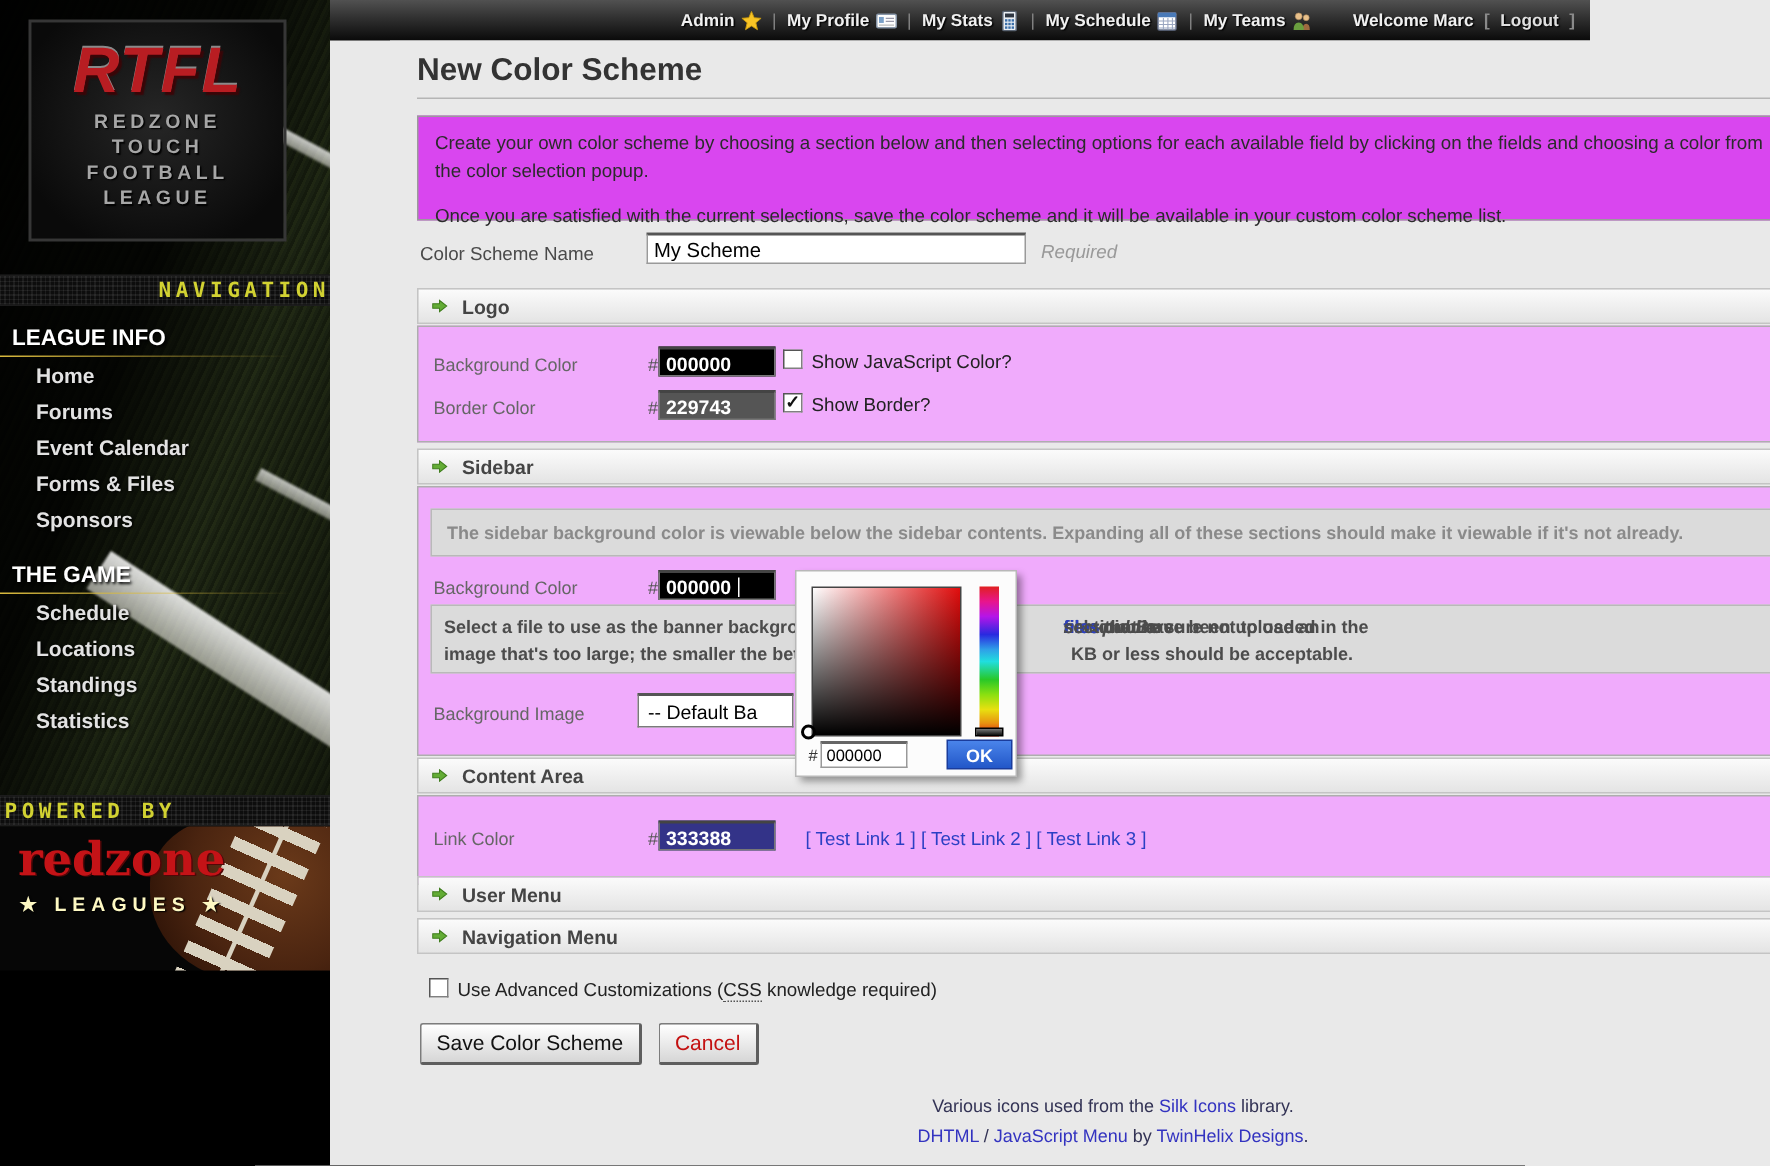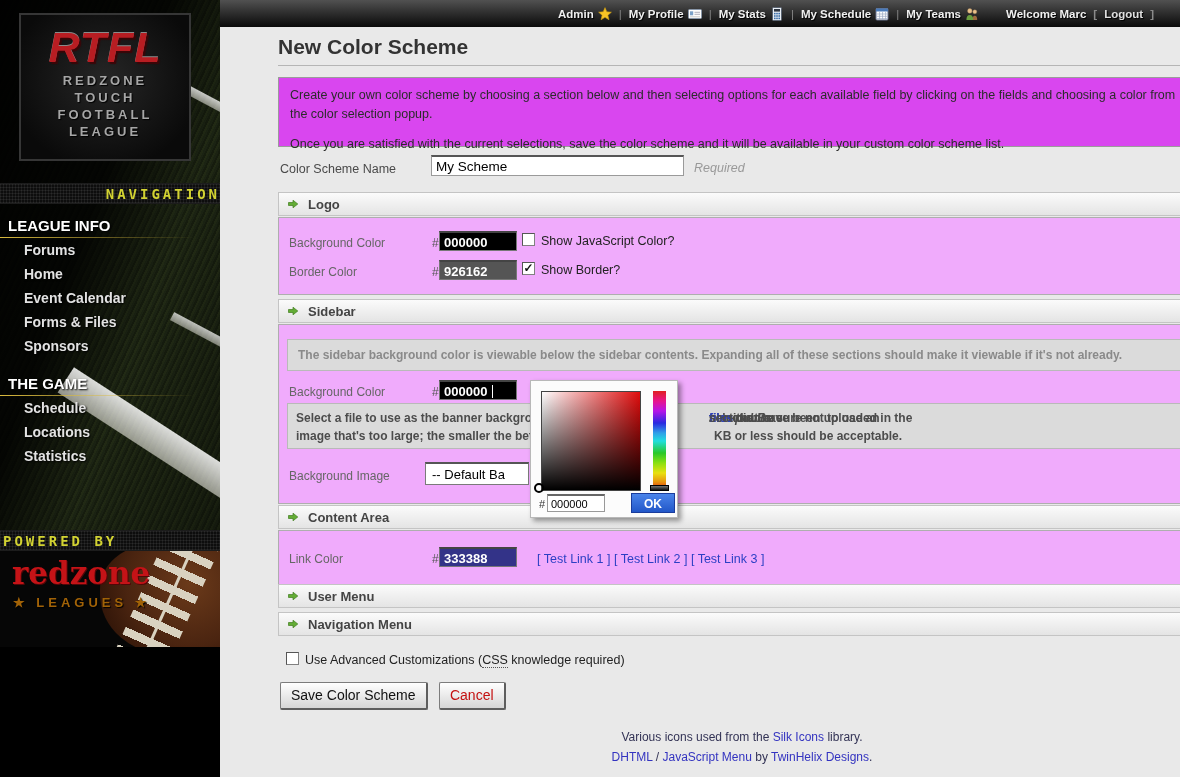--- a/index.html
+++ b/index.html
@@ -76,29 +76,29 @@
     background:repeating-linear-gradient(to bottom, transparent 0 11px, #d9d2c0 11px 19px);
   }
   #seam { position:absolute; right:52px; top:-10px; width:3px; height:130px; transform:rotate(24deg); background:#d9d2c0; }
   #brand-name {
     position:absolute; left:12px; top:4px; font-family:"DejaVu Serif", serif;
     font-weight:bold; font-size:31px; color:#c41317; letter-spacing:0px;
     text-shadow:1px 1px 0 #520708;
   }
   #brand-sub {
     position:absolute; left:13px; top:44px; font-size:13px; font-weight:bold;
-    color:#a16207; letter-spacing:4px; text-shadow:1px 1px 1px #000;
+    color:#fef9c3; letter-spacing:4px; text-shadow:1px 1px 1px #000;
   }
 
   
   #topbar {
-    position:absolute; left:220px; top:0; width:960px; height:27px;
+    position:absolute; left:220px; top:0; width:840px; height:27px;
     background:linear-gradient(#515151 0%, #303030 45%, #0a0a0a 100%);
     display:flex; align-items:center; justify-content:flex-end; gap:7px;
-    padding-right:26px; color:#f0f0f0; font-size:11.5px; font-weight:bold;
+    padding-right:10px; color:#f0f0f0; font-size:11.5px; font-weight:bold;
   }
   #topbar .menu-item { display:flex; align-items:center; gap:4px; cursor:pointer; text-shadow:1px 1px 1px #000; }
   #topbar .sep { color:#858585; font-weight:normal; }
   #topbar .welcome { margin-left:20px; text-shadow:1px 1px 1px #000; }
   #topbar .bracket { color:#8a8a8a; }
   #topbar .logout { color:#e0e0e0; cursor:pointer; text-shadow:1px 1px 1px #000; }
   .icon svg { display:block; }
 
   
   #main { position:absolute; left:220px; top:27px; width:960px; height:750px; background:#e9e9e9;margin-left:40px; }
@@ -244,29 +244,30 @@
       <div class="logo-line">REDZONE</div>
       <div class="logo-line">TOUCH</div>
       <div class="logo-line">FOOTBALL</div>
       <div class="logo-line">LEAGUE</div>
     </div>
 
     <div class="matrix-bar" id="nav-bar">NAVIGATION</div>
 
     <div id="navlist">
       <div class="nav-group-title">LEAGUE INFO</div>
+      <div class="nav-item">Home</div>
       <div class="nav-item">Forums</div>
-      <div class="nav-item">Home</div>
       <div class="nav-item">Event Calendar</div>
       <div class="nav-item">Forms &amp; Files</div>
       <div class="nav-item">Sponsors</div>
       <div class="nav-gap"></div>
       <div class="nav-group-title">THE GAME</div>
       <div class="nav-item">Schedule</div>
       <div class="nav-item">Locations</div>
+      <div class="nav-item">Standings</div>
       <div class="nav-item">Statistics</div>
     </div>
 
     <div class="matrix-bar" id="powered-bar">POWERED BY</div>
 
     <div id="brand">
       <div id="football"></div>
       <div id="seam"></div>
       <div id="laces"></div>
       <div id="brand-name">redzone</div>
@@ -376,21 +377,21 @@
     </div>
     <div class="panel" style="top:190px; height:78px;">
       <div class="row-label" style="left:10px; top:18px;">Background Color</div>
       <span class="hash" style="left:153px; top:18px;">#</span>
       <div id="logo-bg-swatch" class="color-input" style="left:160px; top:13px;">000000</div>
       <div class="checkbox" style="left:243px; top:15px;"></div>
       <div class="cb-label" style="left:262px; top:16px;">Show JavaScript Color?</div>
 
       <div class="row-label" style="left:10px; top:47px;">Border Color</div>
       <span class="hash" style="left:153px; top:47px;">#</span>
-      <div id="logo-border-swatch" class="color-input" style="left:160px; top:42px;">926162</div>
+      <div id="logo-border-swatch" class="color-input" style="left:160px; top:42px;">229743</div>
       <div class="checkbox" style="left:243px; top:44px;">✓</div>
       <div class="cb-label" style="left:262px; top:45px;">Show Border?</div>
     </div>
 
     <div class="section-hdr" style="top:272px;">
       <span class="icon">
         <svg width="12" height="12" viewBox="0 0 12 12">
             <path d="M1.5 4.5 h4.5 V2.2 L10.8 6 6 9.8 V7.5 H1.5z" fill="#63ac35" stroke="#3f7d1d" stroke-width="0.7"></path>
           </svg>
       </span>

